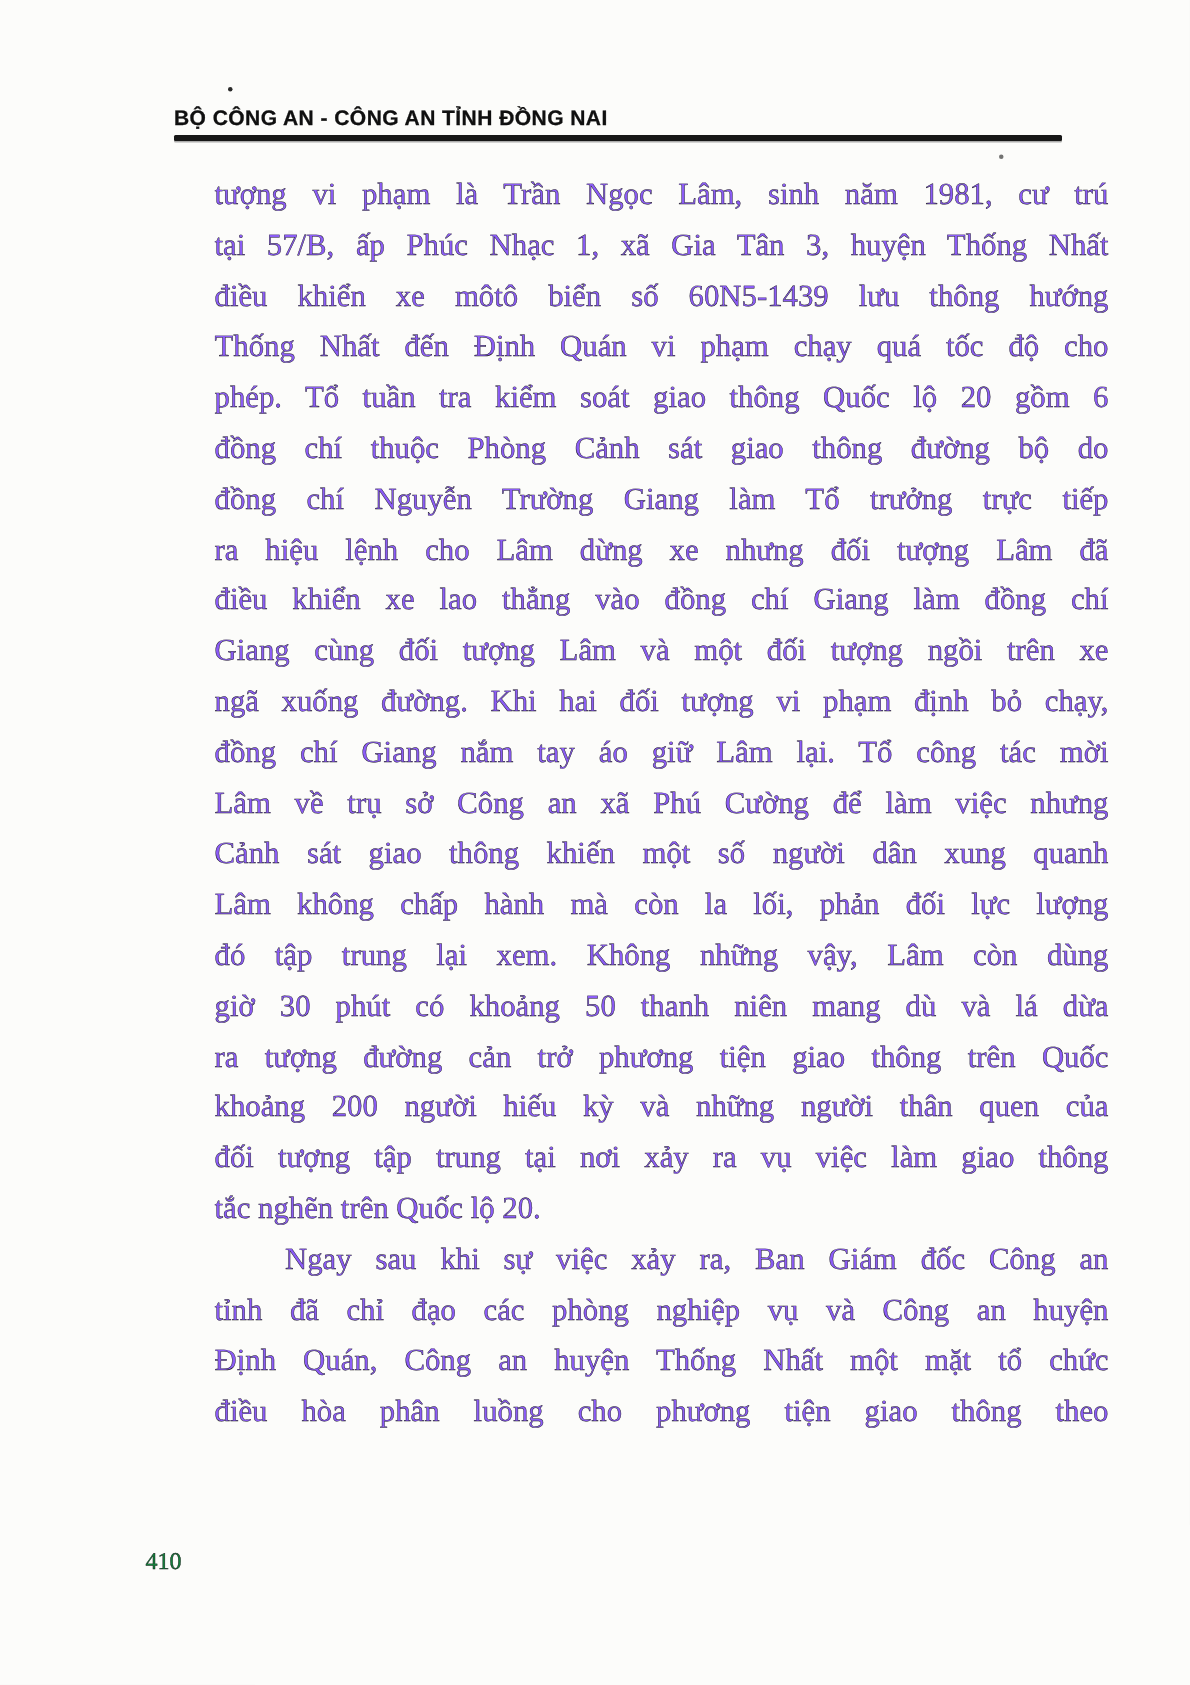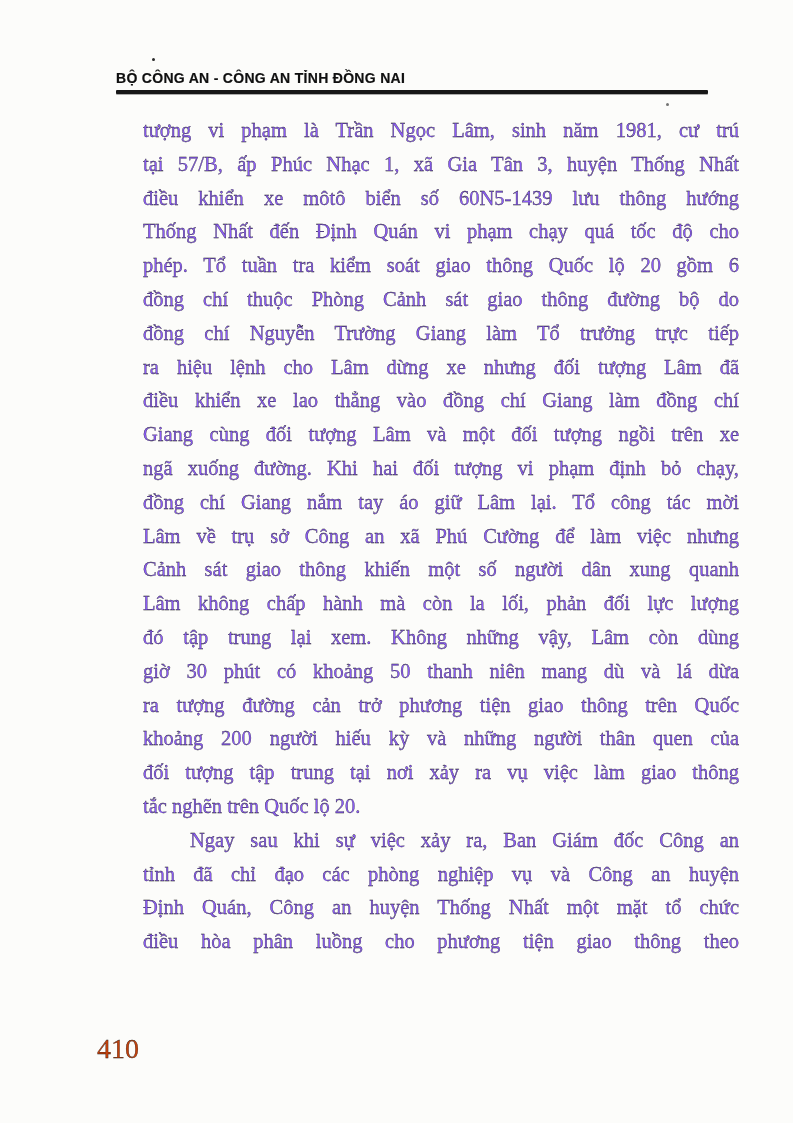--- a/index.html
+++ b/index.html
@@ -52,22 +52,22 @@
     overflow: hidden;
     text-align: justify;
     text-align-last: justify;
   }
   .line.end { text-align-last: left; }
   .line.indent { text-indent: 47px; }
 
   .page-number {
     position: absolute;
     left: 97px; top: 1033px;
-    font-size: 28px;
-    color: #c2410c;
+    font-size: 16px;
+    color: #15803d;
     -webkit-text-stroke: .3px #161616;
   }
 </style>
 </head>
 <body>
 
 <div class="page">
 
   <div class="speck speck-top"></div>
 

